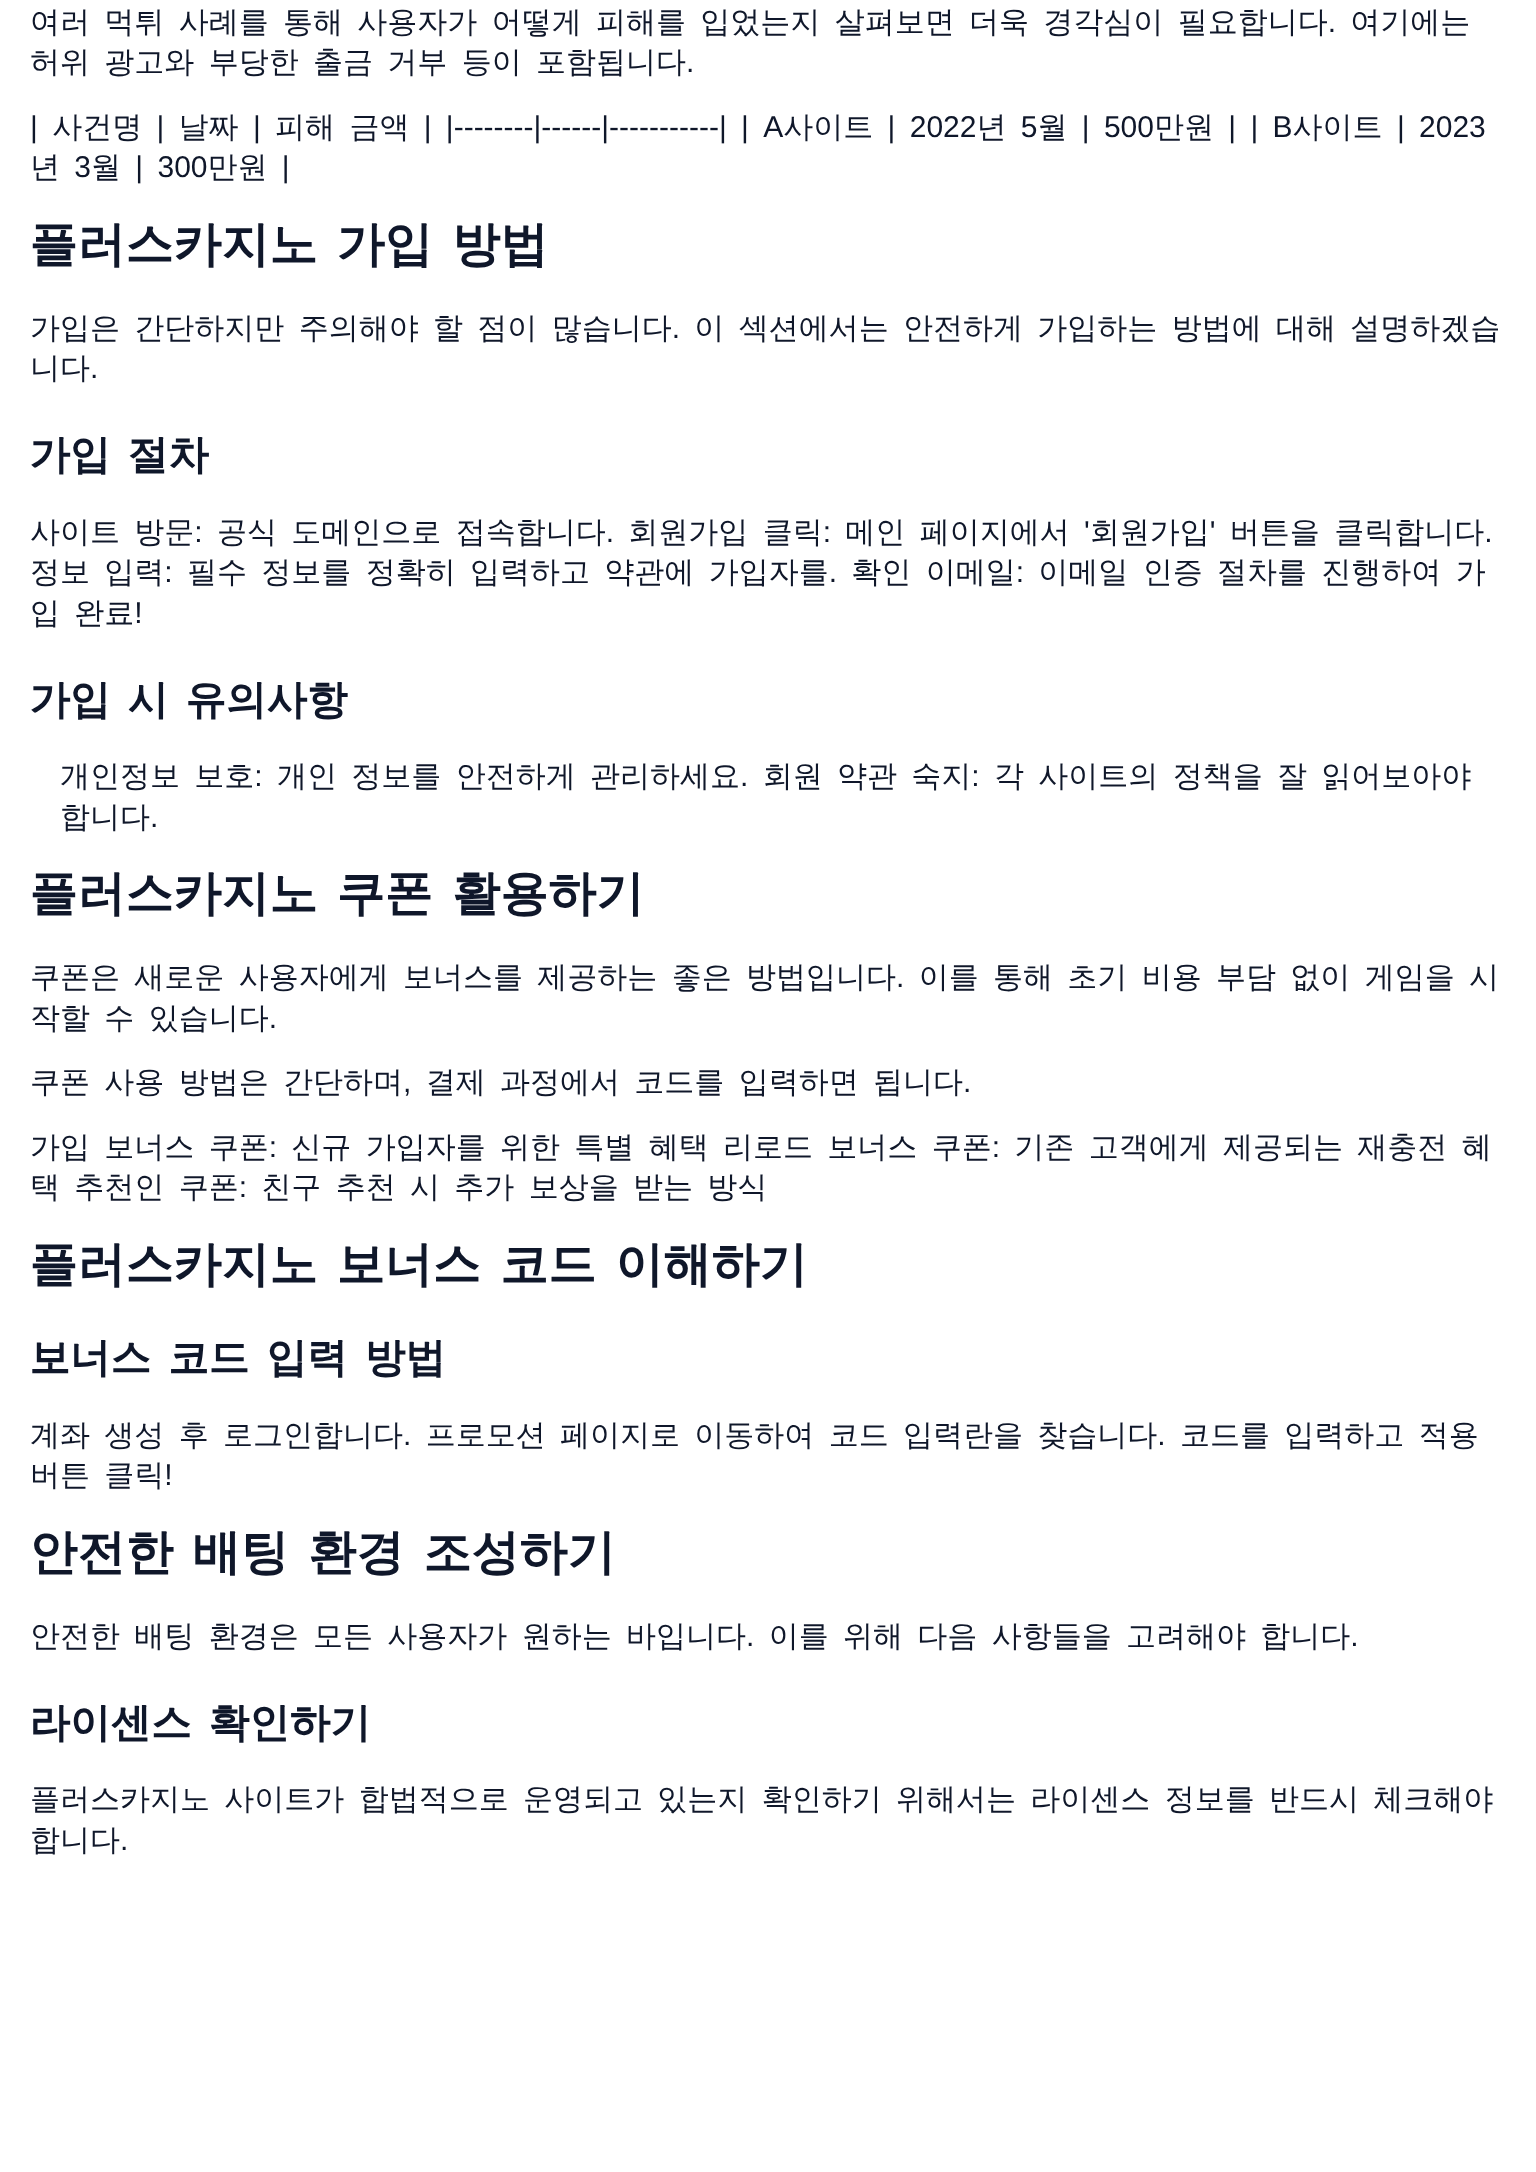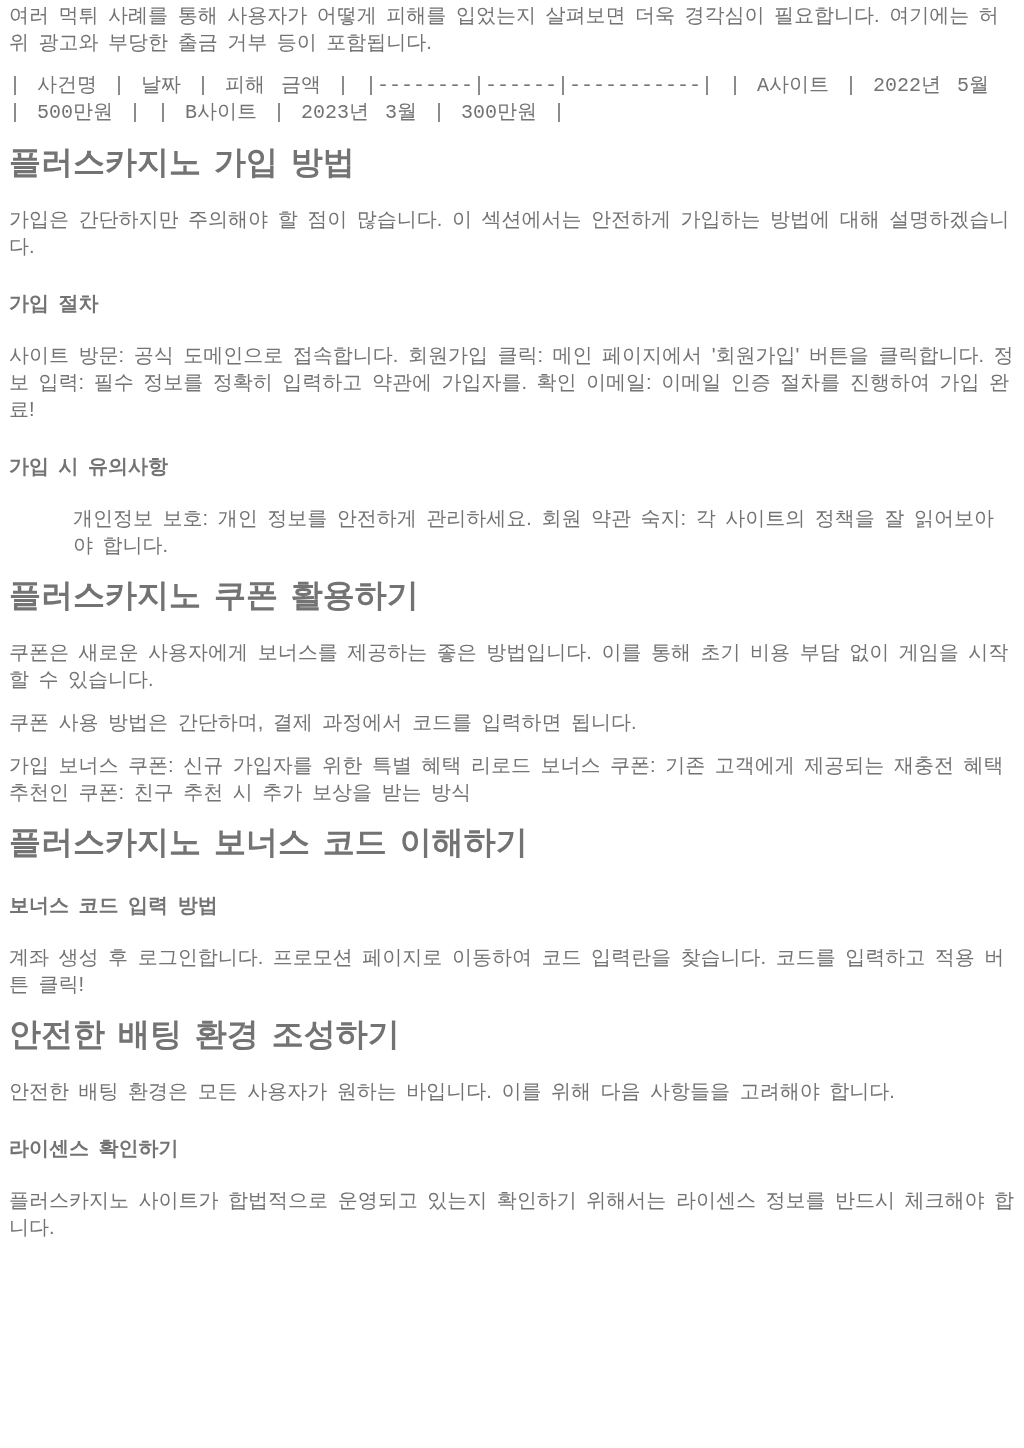--- a/index.html
+++ b/index.html
@@ -7,50 +7,50 @@
     padding: 0;
     background: #ffffff;
     color: #000000;
   }
   body {
     width: 1024px;
     height: 1448px;
     overflow: hidden;
   }
   .article {
-    padding: 0 9px;
+    padding: 0 20px;
     font-family: "Liberation Sans", "DejaVu Sans", sans-serif;
     font-size: 20px;
     line-height: 27px;
     word-spacing: 4px;
-    color: #737373;
+    color: #0f172a;
   }
   .article > :first-child {
     margin-top: 2px;
   }
   .article p {
     margin: 16px 0;
   }
   .article p.table-text {
-    font-family: Liberation Mono, monospace;
+    font-family: Liberation Sans, sans-serif;
   }
   .article h1 {
     font-size: 32px;
     line-height: 40px;
     font-weight: bold;
     margin: 12px 0 24px 0;
   }
   .article h3 {
-    font-size: 20px;
+    font-size: 27px;
     line-height: 30px;
     font-weight: bold;
     margin: 28px 0 24px 0;
   }
   .article blockquote {
-    margin: 16px 10px 16px 64px;
+    margin: 16px 10px 16px 20px;
   }
 </style>
 </head>
 <body>
 
 <main class="article">
   <p>여러 먹튀 사례를 통해 사용자가 어떻게 피해를 입었는지 살펴보면 더욱 경각심이 필요합니다. 여기에는 허위 광고와 부당한 출금 거부 등이 포함됩니다.</p>
   <p class="table-text">| 사건명 | 날짜 | 피해 금액 | |--------|------|-----------| | A사이트 | 2022년 5월 | 500만원 | | B사이트 | 2023년 3월 | 300만원 |</p>
 
   <h1>플러스카지노 가입 방법</h1>

